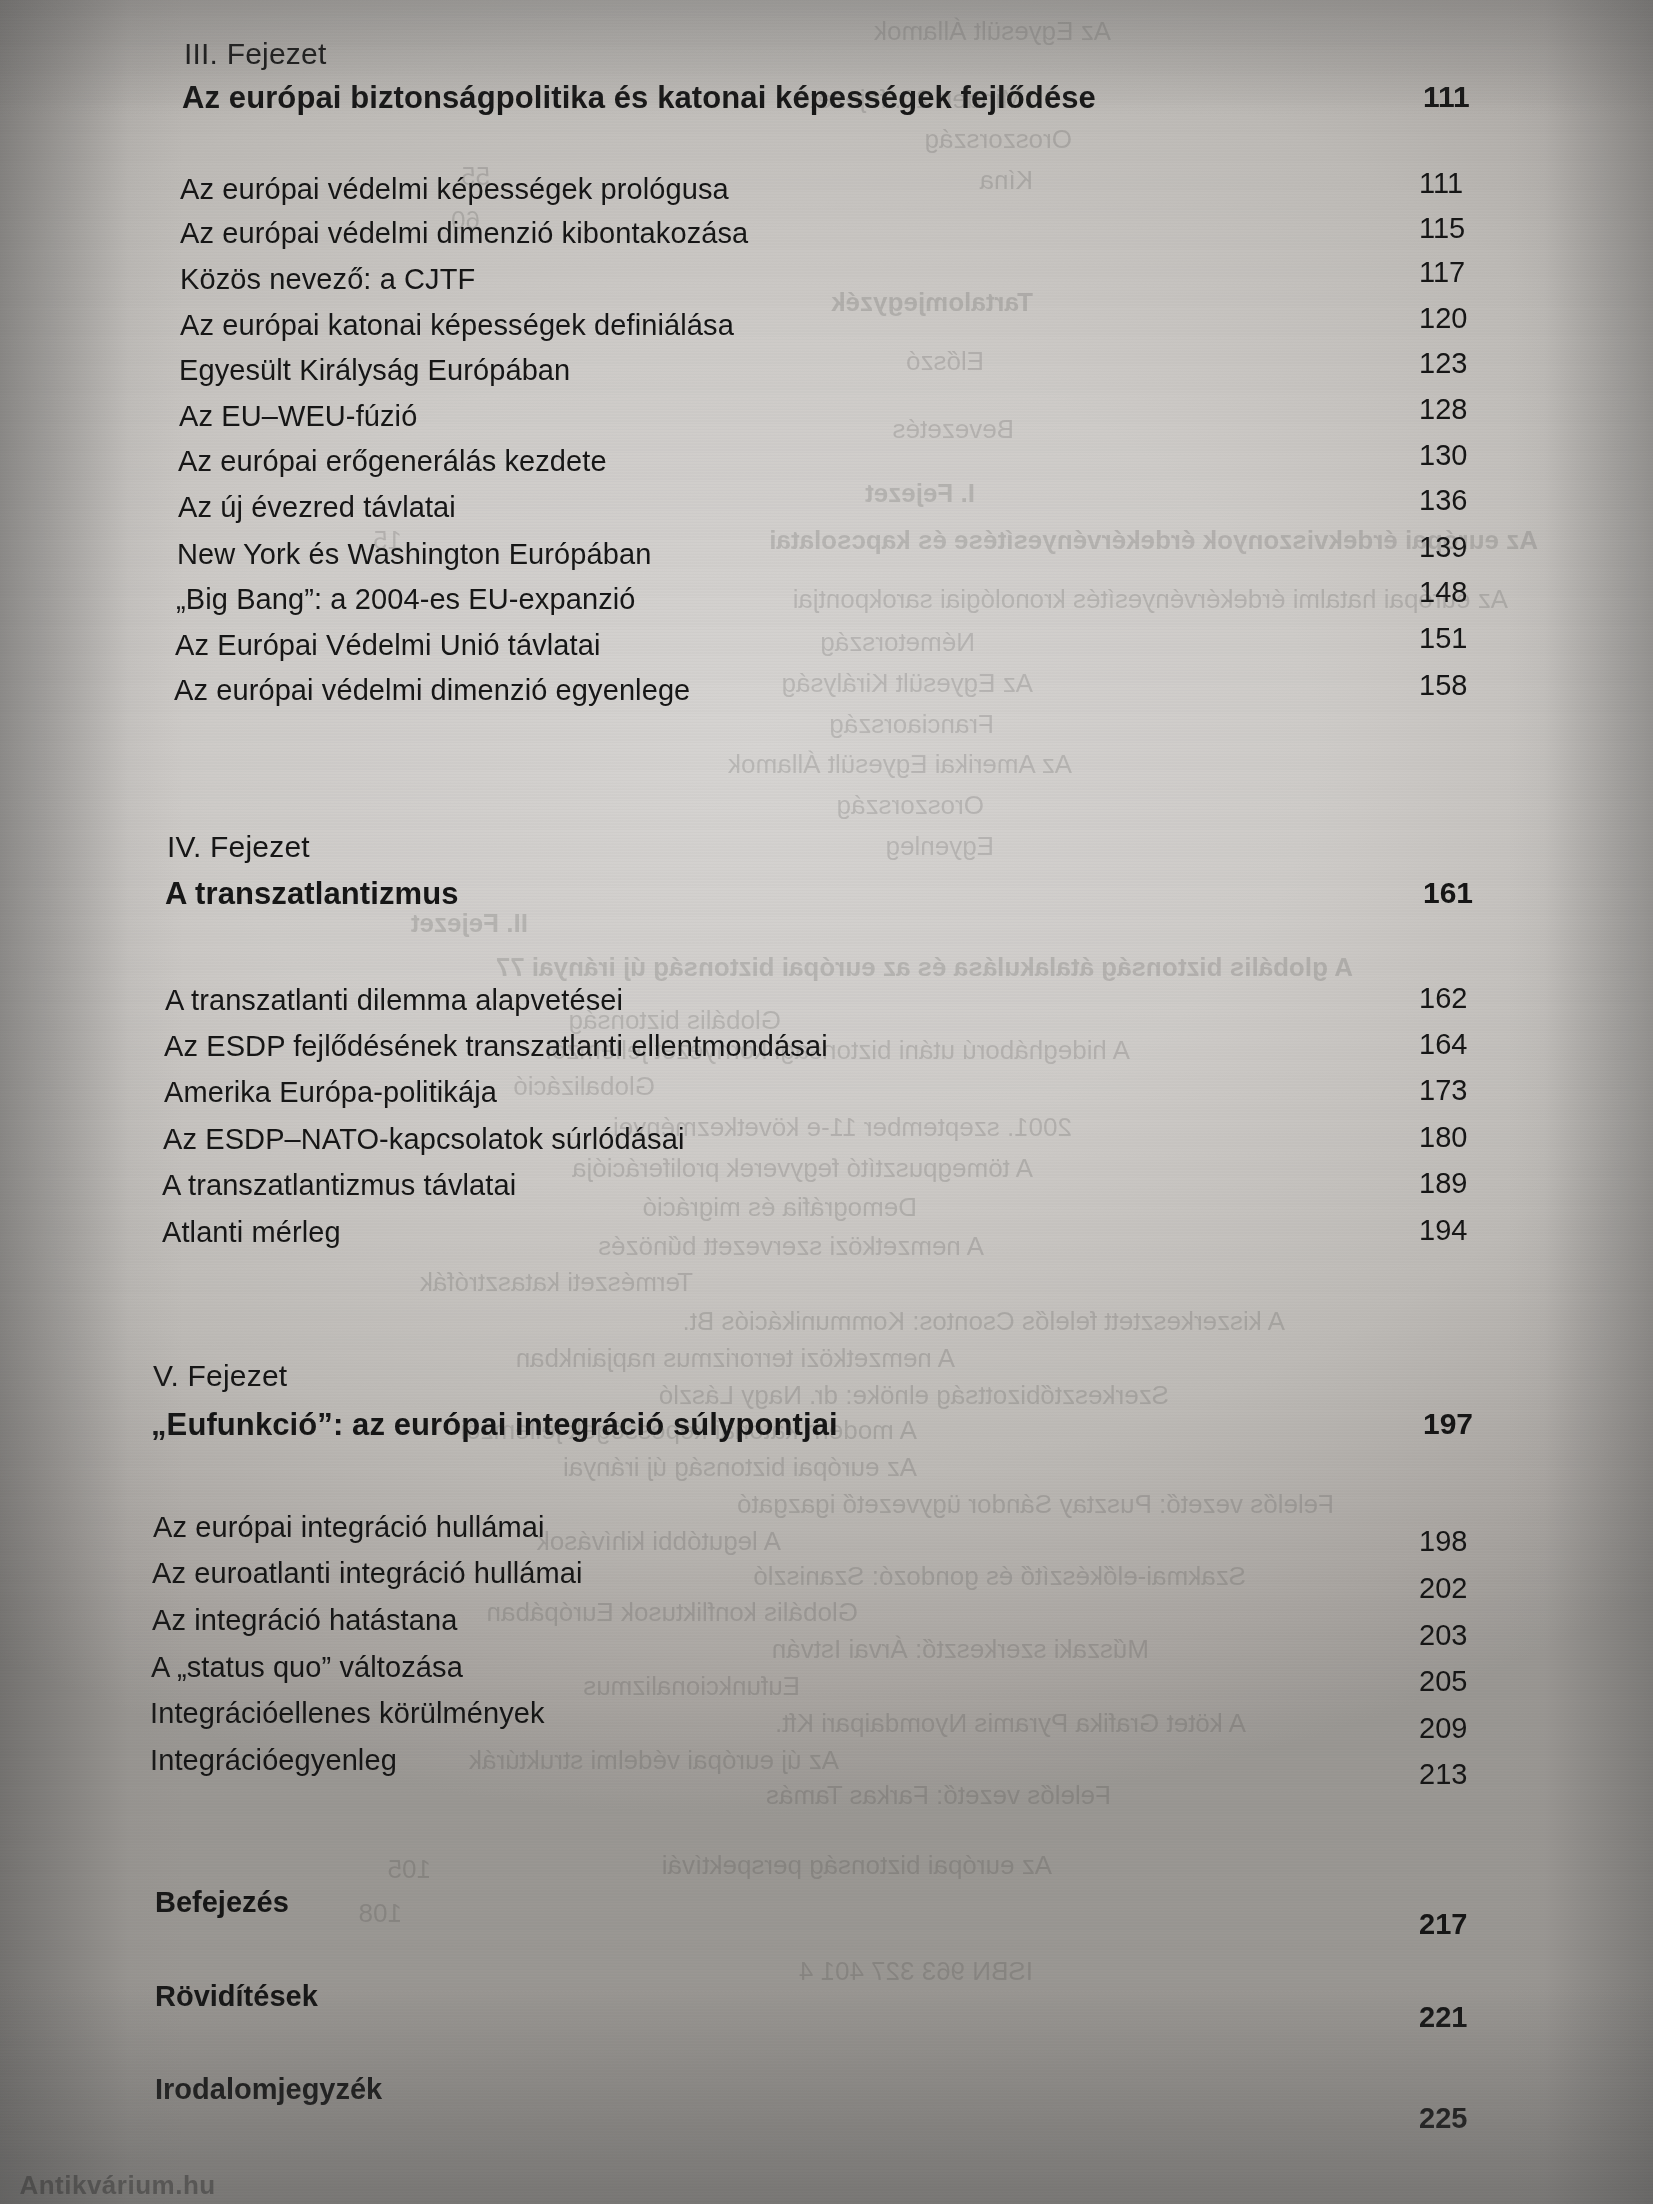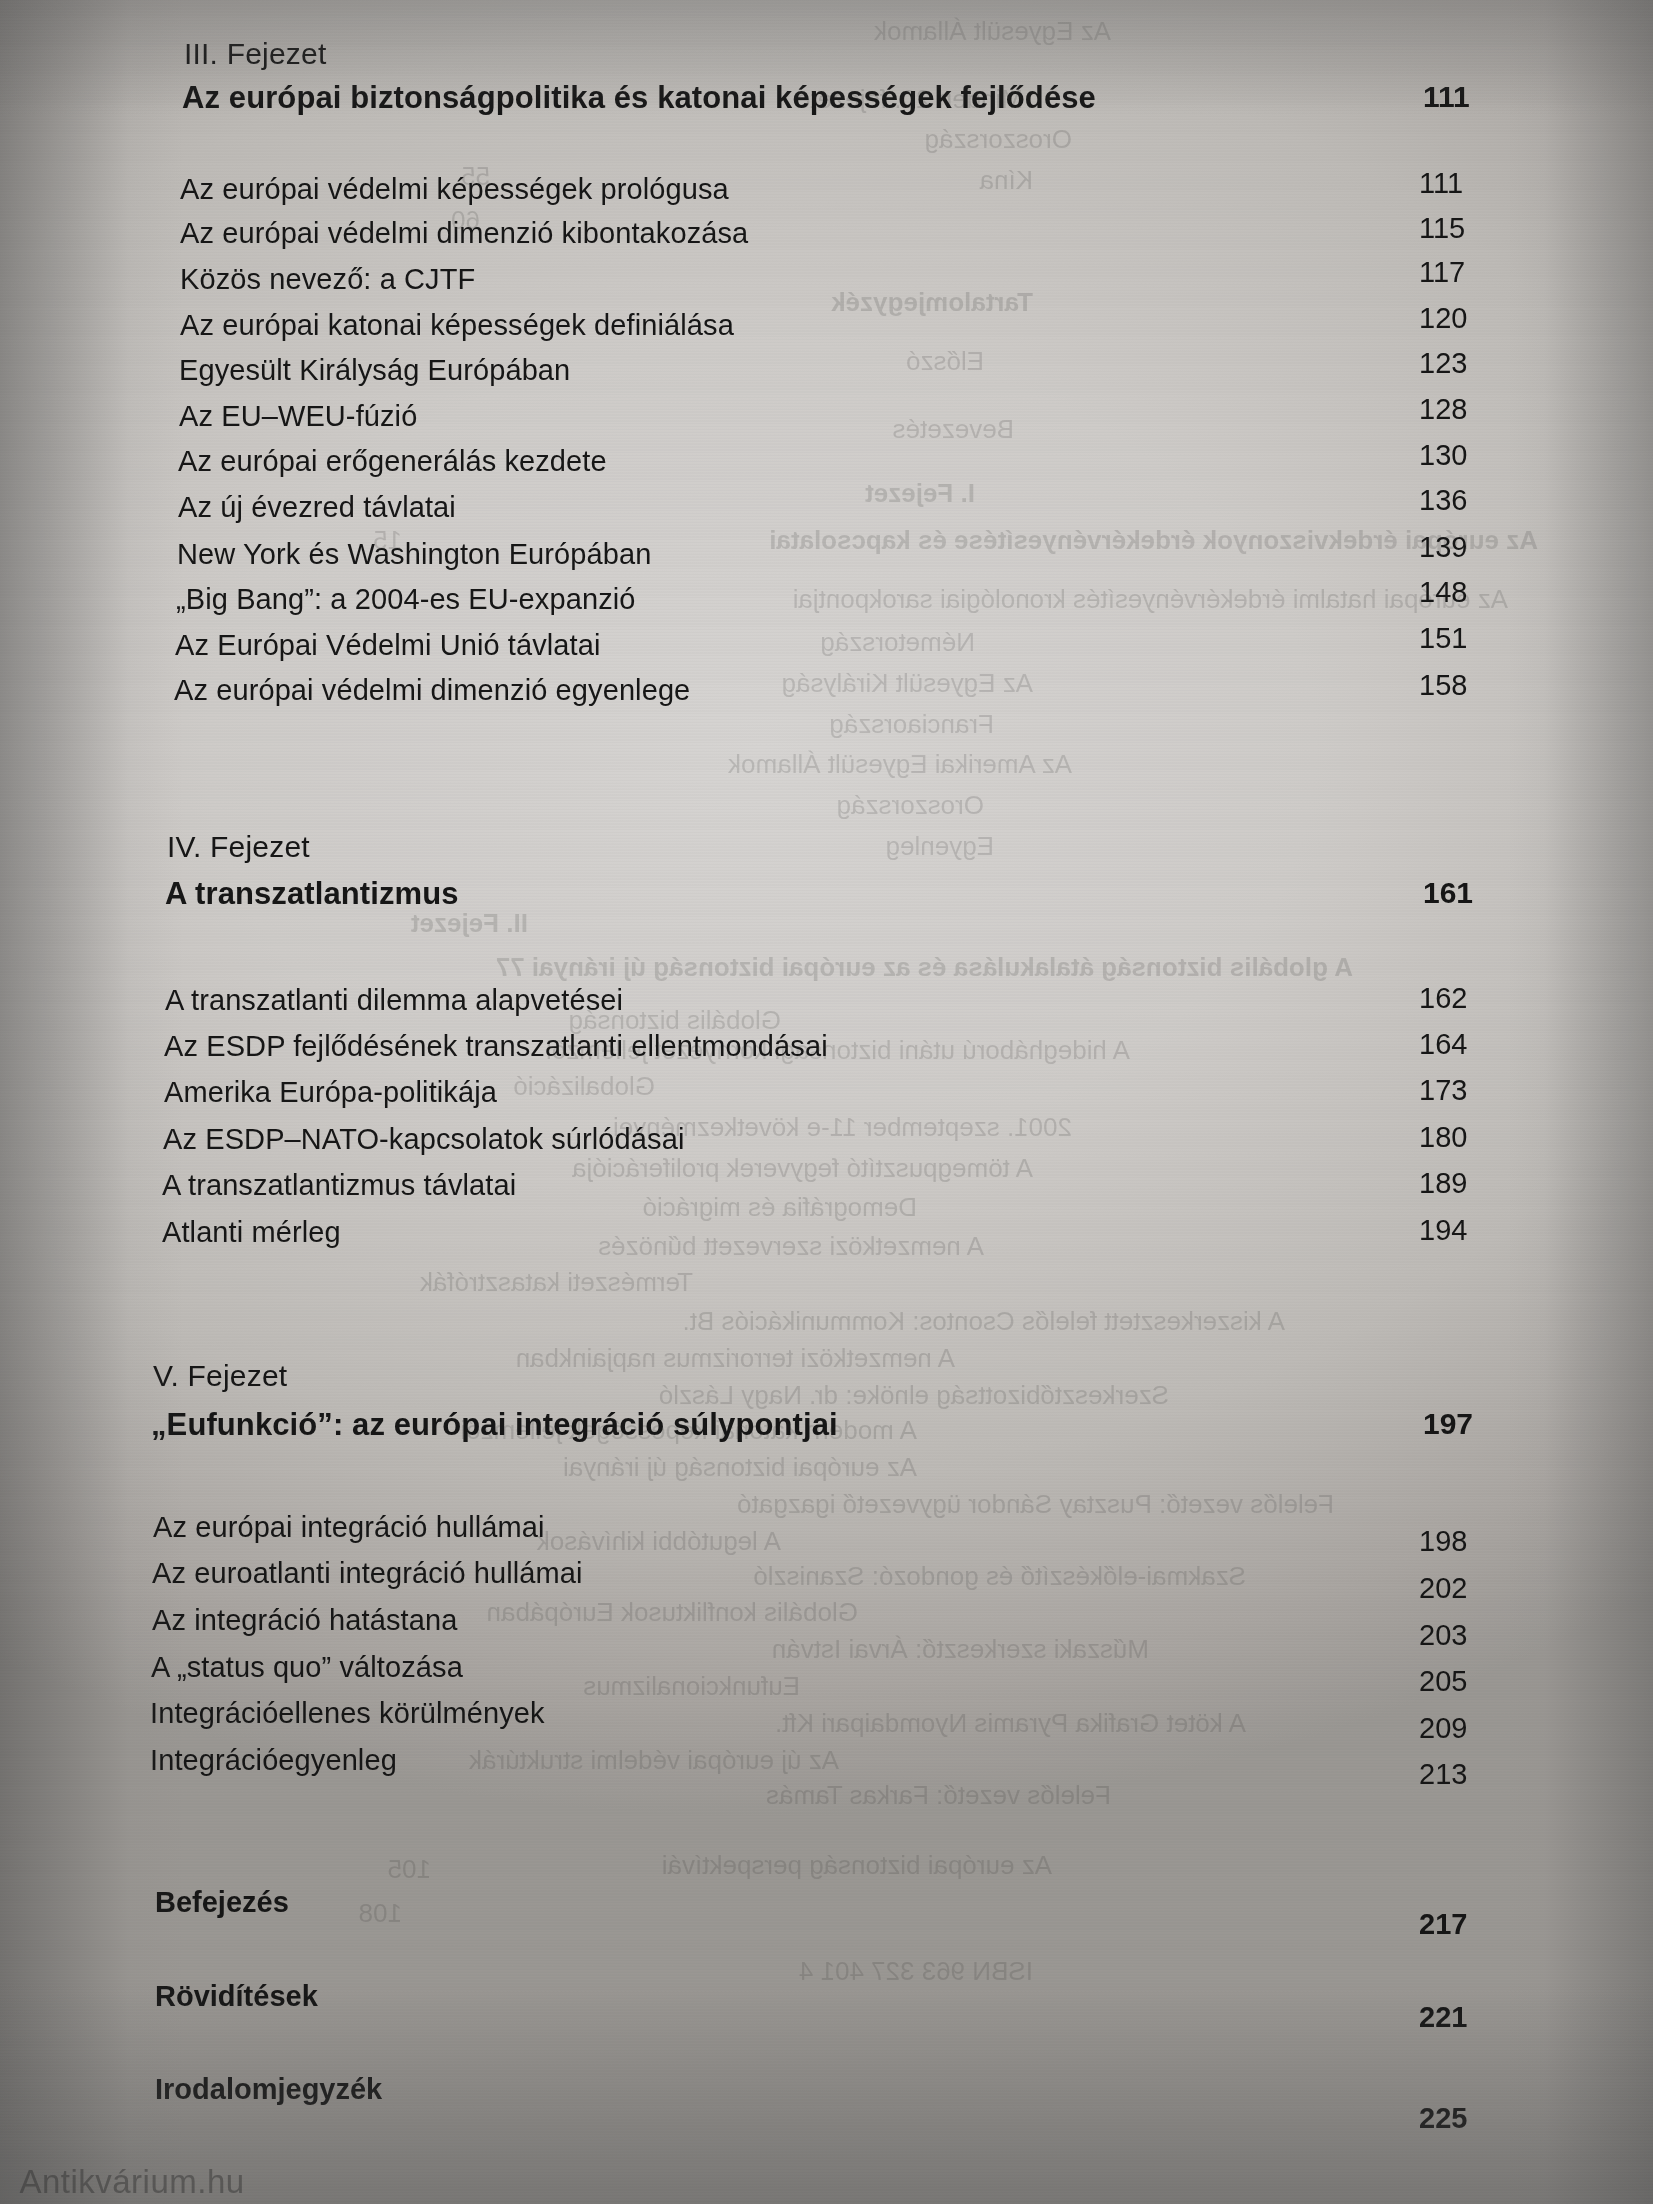--- a/index.html
+++ b/index.html
@@ -113,22 +113,22 @@
   .back-page {
     font-size: 29px;
     font-weight: bold;
   }
 
   
   #watermark {
     position: absolute;
     left: 19.4px;
     bottom: 3.9px;
-    font-size: 33px;
-    font-weight: normal;
+    font-size: 26px;
+    font-weight: bold;
     color: rgba(40,40,40,0.42);
     letter-spacing: 0.5px;
     text-align: right;
   }
 </style>
 </head>
 <body>
 
 <div id="page">
 

